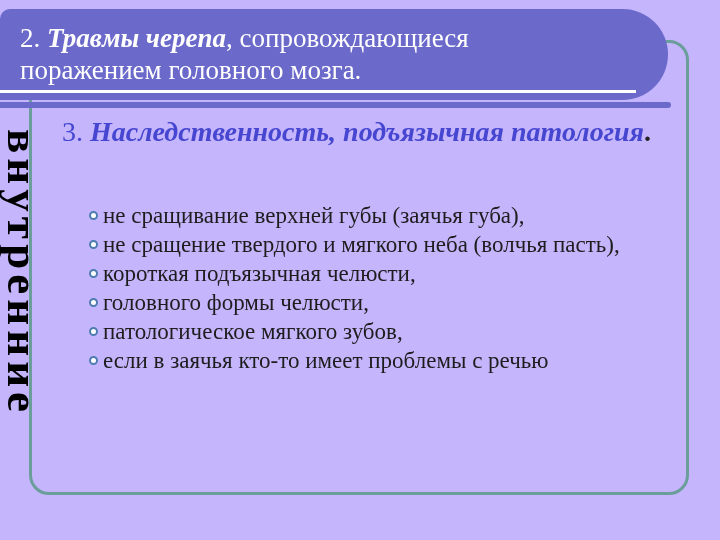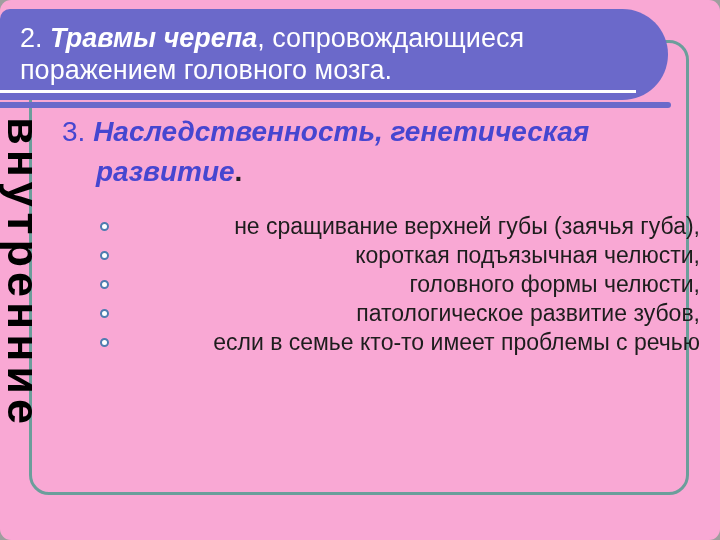--- a/index.html
+++ b/index.html
@@ -1,23 +1,22 @@
 <!DOCTYPE html>
 <html><head>
 <meta charset="utf-8">
 <style>
   html,body{margin:0;padding:0;background:#9e9e9e;}
   .slide{
     position:relative;
     width:720px;height:540px;
-    background:#f9a8d4;
+    background:#c4b5fd;
     overflow:hidden;
-    font-family:Liberation Sans, sans-serif;
+    font-family:Liberation Serif, serif;
     margin:0 auto;
-    border-radius:11px;
   }
   
   .content-frame{
     position:absolute;
     left:29px;top:40px;
     width:654px;height:449px;
     border:3px solid #6b9e9b;
     border-radius:20px;
     background:transparent;
   }
@@ -78,24 +77,23 @@
     text-indent:-34px;
     z-index:2;
   }
   .section-heading .em{font-weight:bold;font-style:italic;}
   .section-heading .period{color:#222222;font-weight:bold;}
   
   .bullet-list{
     position:absolute;
     left:84px;top:196px;
     width:600px;
-    margin:16px;padding:0;
+    margin:5px;padding:0;
     list-style:none;
     z-index:2;
-    text-align:right;
   }
   .bullet-list li{
     position:relative;
     font-size:23px;
     line-height:29px;
     color:#1d1d1d;
     text-indent:14px;
   }
   .bullet-list li::before{
     content:"";
@@ -116,23 +114,24 @@
 
   <div class="header-banner">
     <div class="header-title"><span>2. </span><span class="em">Травмы черепа</span><span>, сопровождающиеся поражением головного мозга.</span></div>
     <div class="header-underline"></div>
   </div>
 
   <div class="header-stripe"></div>
 
   <div class="watermark">внутренние</div>
 
-  <div class="section-heading"><span>3. </span><span class="em">Наследственность, генетическая развитие</span><span class="period">.</span></div>
+  <div class="section-heading"><span>3. </span><span class="em">Наследственность, подъязычная патология</span><span class="period">.</span></div>
 
   <ul class="bullet-list">
     <li>не сращивание верхней губы (заячья губа),</li>
+    <li>не сращение твердого и мягкого неба (волчья пасть),</li>
     <li>короткая подъязычная челюсти,</li>
     <li>головного формы челюсти,</li>
-    <li>патологическое развитие зубов,</li>
-    <li>если в семье кто-то имеет проблемы с речью</li>
+    <li>патологическое мягкого зубов,</li>
+    <li>если в заячья кто-то имеет проблемы с речью</li>
   </ul>
 
 </div>
 
 </body></html>

